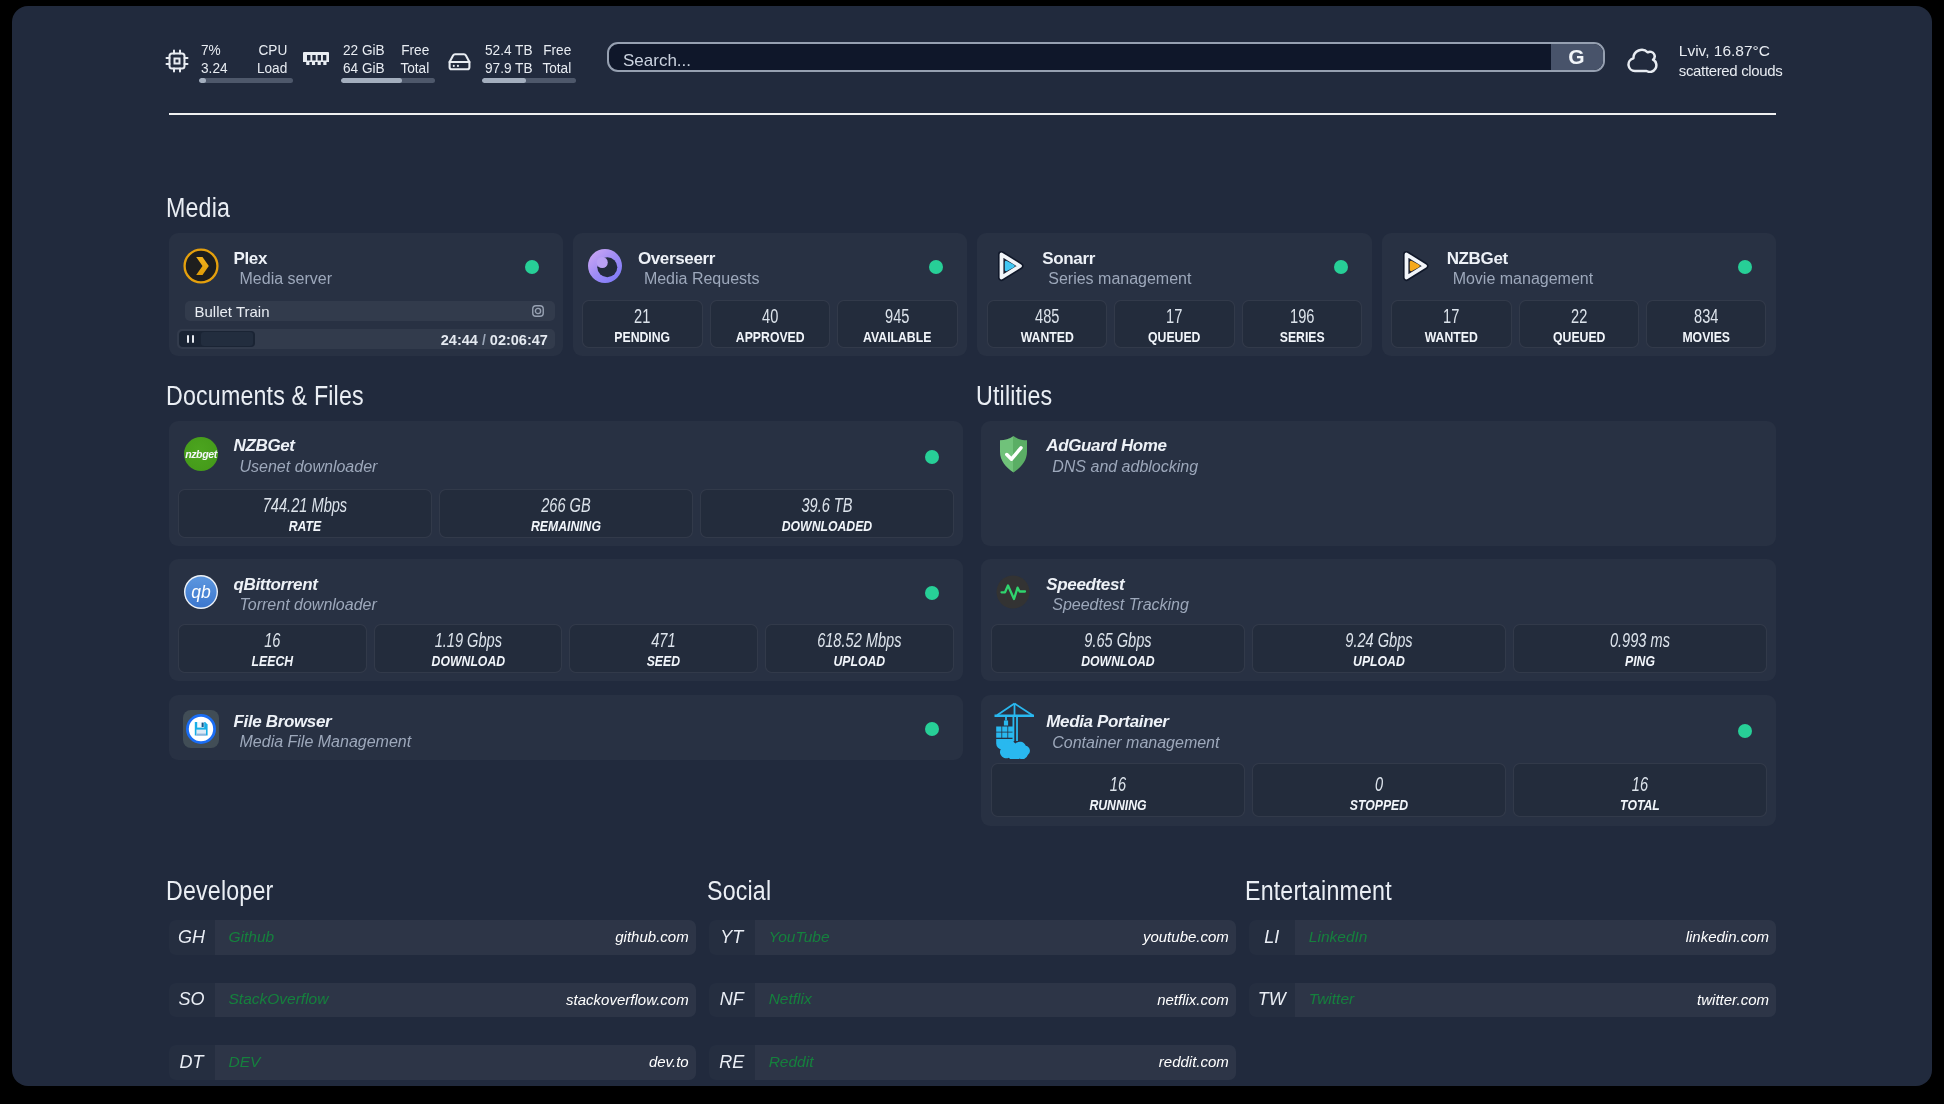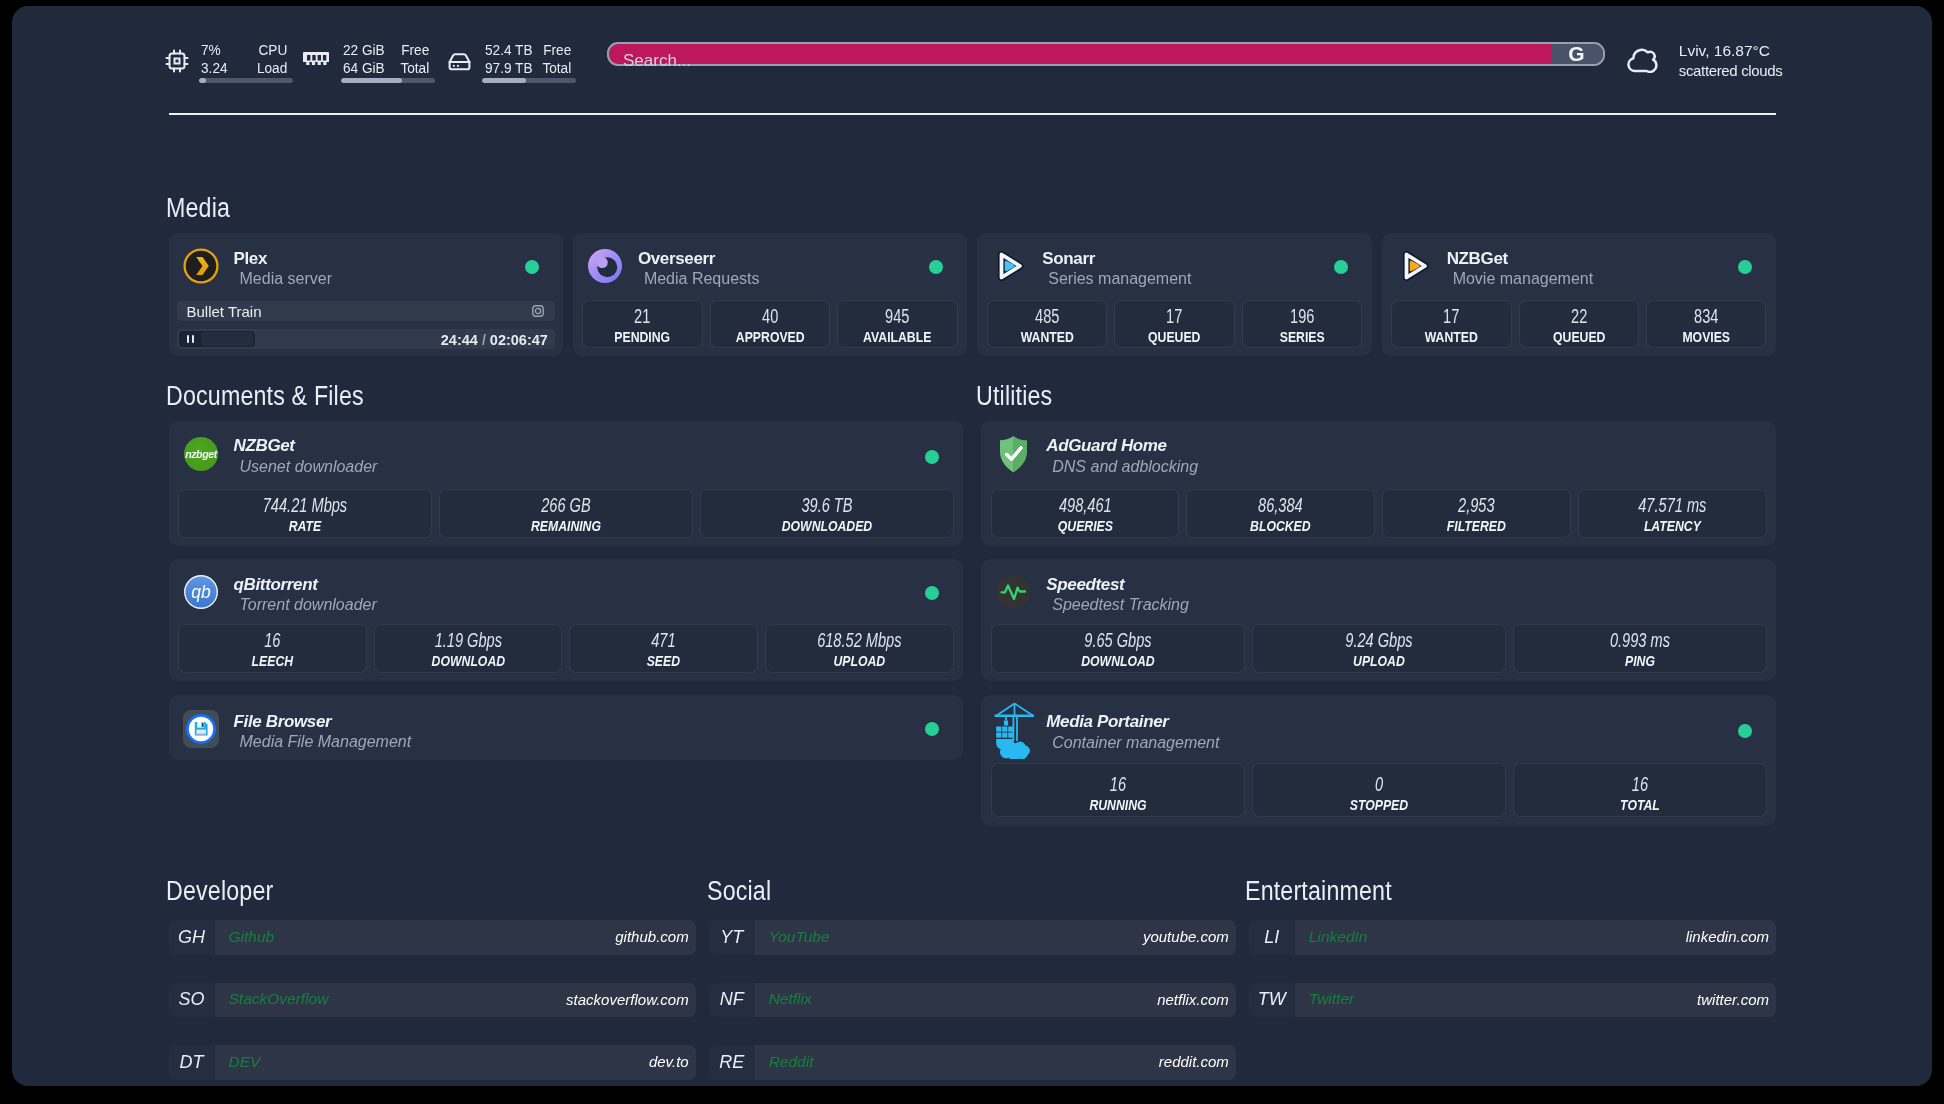--- a/index.html
+++ b/index.html
@@ -8,22 +8,22 @@
   .page { position:absolute; left:12px; top:6px; width:1920px; height:1080px;
     border-radius:16px; background:#212A3D; overflow:hidden; }
   .abs { position:absolute; }
 
   
   .mw { position:absolute; width:94px; color:#E8ECF2; }
   .mwt { margin-left:2.5px; width:98px; transform:scaleX(0.88); transform-origin:left center; }
   .mw .r1,.mw .r2 { display:flex; justify-content:space-between; font-size:15.5px; line-height:17.8px; }
   .mw .bar { margin-top:0px; height:5.5px; border-radius:3px; background:#4E586B; overflow:hidden; }
   .mw .fill { height:100%; border-radius:3px; background:#A3AEBE; }
-  .search { position:absolute; left:606.5px; top:41.8px; width:998px; height:24px;
-    background:#be185d; border:2px solid #96A0B1; border-radius:11px; }
+  .search { position:absolute; left:606.5px; top:41.8px; width:998px; height:30px;
+    background:#0f172a; border:2px solid #96A0B1; border-radius:11px; }
   .search .ph { position:absolute; left:14.5px; top:7.5px; font-size:17px; line-height:20px; color:#CBD3DF; }
   .search .g { position:absolute; right:0; top:0; bottom:0; width:52px; background:#48536A;
     border-radius:0 9px 9px 0; display:flex; align-items:center; justify-content:center;
     font-size:21px; font-weight:bold; color:#F2F5F9; }
   .wtxt { position:absolute; left:1678.8px; top:41px; color:#E8ECF2; }
   .wtxt .l1 { font-size:15.5px; line-height:19px; }
   .wtxt .l2 { font-size:15px; line-height:21px; letter-spacing:-0.35px; }
   .hr { position:absolute; left:168.5px; top:113px; width:1607.5px; height:2px; background:rgba(255,255,255,0.93); }
 
   
@@ -44,21 +44,21 @@
   .dot { position:absolute; right:24px; top:27px; width:14px; height:14px; border-radius:50%; background:#27CF97; }
   .stats { position:absolute; left:9.5px; right:9.5px; bottom:8px; height:48.5px; display:flex; gap:7px; }
   .sb { flex:1; border:1px solid rgba(255,255,255,0.07); background:rgba(15,21,33,0.18);
     border-radius:7px; text-align:center; padding-top:3px; }
   .sb .n { font-size:20px; line-height:24px; color:#DCE3EB; transform:scaleX(0.73); }
   .sb .l { font-size:15.5px; line-height:17px; font-weight:700; color:#F1F5FA; transform:scaleX(0.79); }
   .mps { height:54px; bottom:9px; }
   .mps .sb { padding-top:8px; }
 
   
-  .bt { position:absolute; left:8px; right:8px; top:67.5px; height:20.5px;
+  .bt { position:absolute; left:16px; right:8px; top:67.5px; height:20.5px;
     background:rgba(255,255,255,0.05); border-radius:5px; }
   .bt .btt { position:absolute; left:10px; top:2px; font-size:15px; line-height:18px; color:#E9EDF3; }
   .pl2 { position:absolute; left:8px; right:8px; top:96px; height:19.5px;
     background:rgba(255,255,255,0.05); border-radius:5px;font-weight:bold; }
   .pp { position:absolute; left:2px; top:1.5px; width:76px; height:16.5px; background:#1A2434; border-radius:4px; }
   .pp .seg { position:absolute; left:22px; top:1.5px; right:2px; bottom:1.5px; background:#222D3E; border-radius:3px; }
   .pbar1 { position:absolute; left:8px; top:4px; width:2.8px; height:8.5px; background:#E8ECF2; border-radius:1px; }
   .pbar2 { position:absolute; left:13px; top:4px; width:2.8px; height:8.5px; background:#E8ECF2; border-radius:1px; }
   .ptime { position:absolute; right:7px; top:2.5px; font-size:14.5px; line-height:16px; color:#E4E9F0; }
   .ptime .sl { color:#9AA5B6; font-size:14px; }
@@ -358,38 +358,20 @@
     </div>
   </div>
   <div class="col">
     <div class="card h125">
       <svg class="icon36" style="width:37px;height:41px;top:14px" viewBox="0 0 37 41">
         <path d="M18.5 1 C22.7 4.2 27.3 5.3 32 5.3 V16.5 c0 9.5-5.7 15.5-13.5 21-7.8-5.5-13.5-11.5-13.5-21 V5.3 C9.7 5.3 14.3 4.2 18.5 1 z" fill="url(#agg)"></path>
         <path d="M11.8 19.5 L16.5 24.2 L26 12.8" fill="none" stroke="#FFFFFF" stroke-width="3.5" stroke-linecap="round" stroke-linejoin="round"></path>
       </svg>
       <div class="title">AdGuard Home</div>
         <div class="sub">DNS and adblocking</div>
-      <div class="stats">
-        <div class="sb">
-            <div class="n">498,461</div>
-            <div class="l">QUERIES</div>
-          </div>
-        <div class="sb">
-            <div class="n">86,384</div>
-            <div class="l">BLOCKED</div>
-          </div>
-        <div class="sb">
-            <div class="n">2,953</div>
-            <div class="l">FILTERED</div>
-          </div>
-        <div class="sb">
-            <div class="n">47.571 ms</div>
-            <div class="l">LATENCY</div>
-          </div>
-      </div>
     </div>
     <div class="card h121">
       <svg class="icon36" viewBox="0 0 36 36">
         <circle cx="18" cy="18" r="16.5" fill="#333333"></circle>
         <path d="M6.5 18.3 H10 L13 11.5 19 25 22.6 13.7 24.6 17.5 H30" fill="none" stroke="#2FD56E" stroke-width="2.3" stroke-linecap="round" stroke-linejoin="round"></path>
       </svg>
       <div class="title">Speedtest</div>
         <div class="sub">Speedtest Tracking</div>
       <div class="stats">
         <div class="sb">

